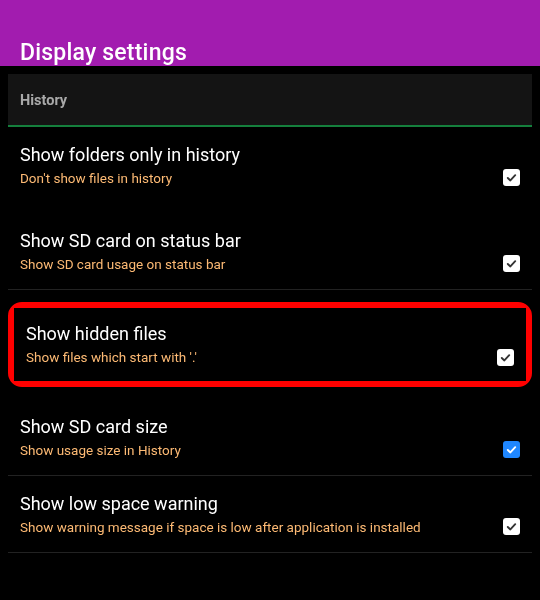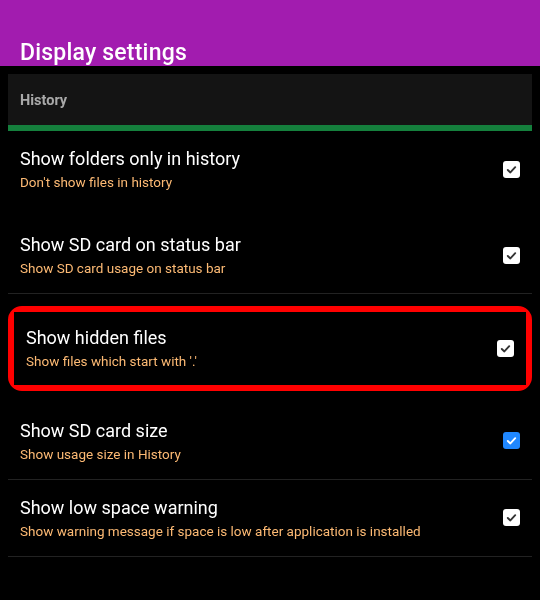--- a/index.html
+++ b/index.html
@@ -26,25 +26,25 @@
   .content {
     background: #000;
     padding: 8px;
   }
   .section-header {
     background: #141414;
     color: #a9a9a9;
     font-size: 14.5px;
     font-weight: 700;
     padding: 18px 12px 16px 12px;
-    border-bottom: 6px solid #15803d;
+    border-bottom: 2px solid #15803d;
   }
   .setting-row {
     display: flex;
-    align-items: center;
+    align-items: flex-end;
     padding: 17px 8px 17px 12px;
     border-bottom: 1px solid #222;
     position: relative;
     background: #000;
   }
   .setting-row.no-border {
     border-bottom: none;
   }
   .setting-text {
     flex: 1;

